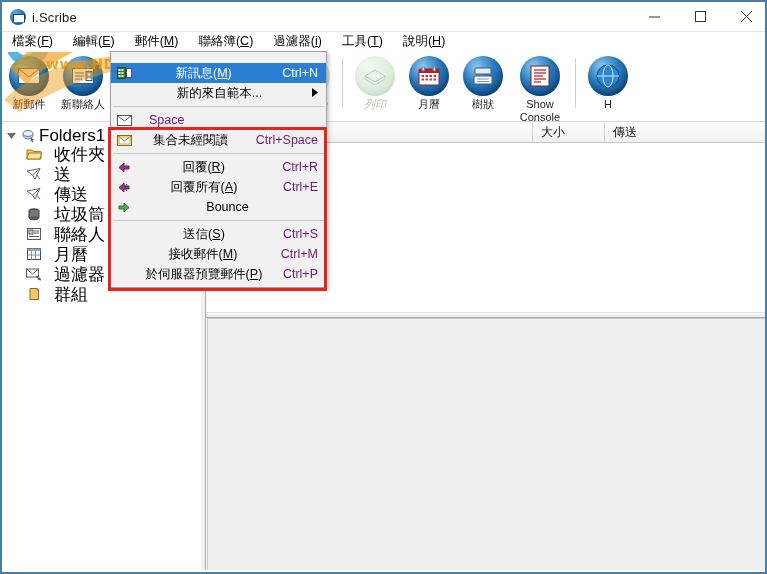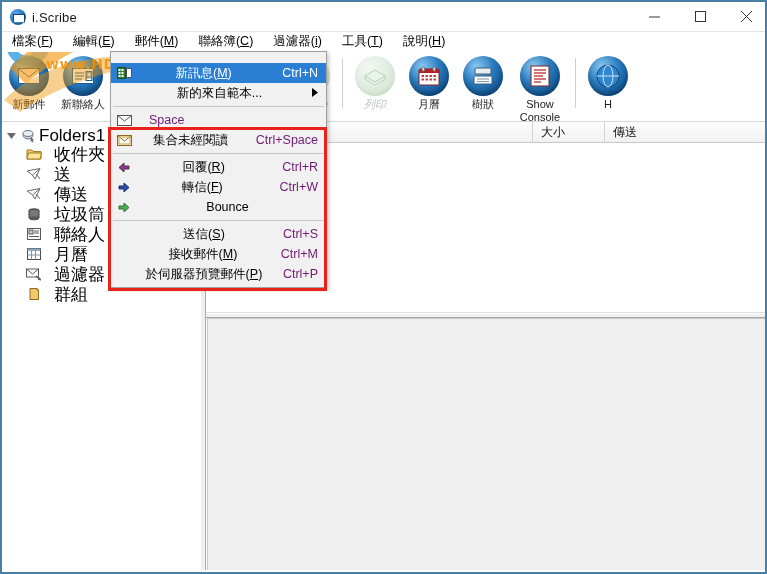--- a/index.html
+++ b/index.html
@@ -613,25 +613,26 @@
           <svg width="12" height="11" viewBox="0 0 12 11">
             <path d="M6 1 L1 5.5 L6 10 V7 h5 V4 H6 Z" fill="#8b3a8b" stroke="#5a2b5a"></path>
           </svg>
         </span>
         <span class="dd-text">回覆(<u>R</u>)</span>
         <span class="dd-accel">Ctrl+R</span>
       </div>
       <div class="dd-item">
         <span class="dd-ico">
           <svg width="12" height="11" viewBox="0 0 12 11">
-            <path d="M6 1 L11 5.5 L6 10 V7 H1 V4 H6 Z" fill="#2b4fa8" stroke="#1a3070"></path>
-          </svg>
-        </span>
-        <span class="dd-text">轉信(<u>F</u>)</span>
-        <span class="dd-accel">Ctrl+W</span>
+            <path d="M6 1 L1 5.5 L6 10 V7 h5 V4 H6 Z" fill="#8b3a8b" stroke="#5a2b5a"></path>
+            <path d="M9 2 L6.5 5.5 L9 9" fill="none" stroke="#5a2b5a"></path>
+          </svg>
+        </span>
+        <span class="dd-text">回覆所有(<u>A</u>)</span>
+        <span class="dd-accel">Ctrl+E</span>
       </div>
       <div class="dd-item">
         <span class="dd-ico">
           <svg width="12" height="11" viewBox="0 0 12 11">
             <path d="M6 1 L11 5.5 L6 10 V7 H1 V4 H6 Z" fill="#4caf50" stroke="#2e6e31"></path>
           </svg>
         </span>
         <span class="dd-text">Bounce</span>
       </div>
       <div class="dd-sep"></div>

